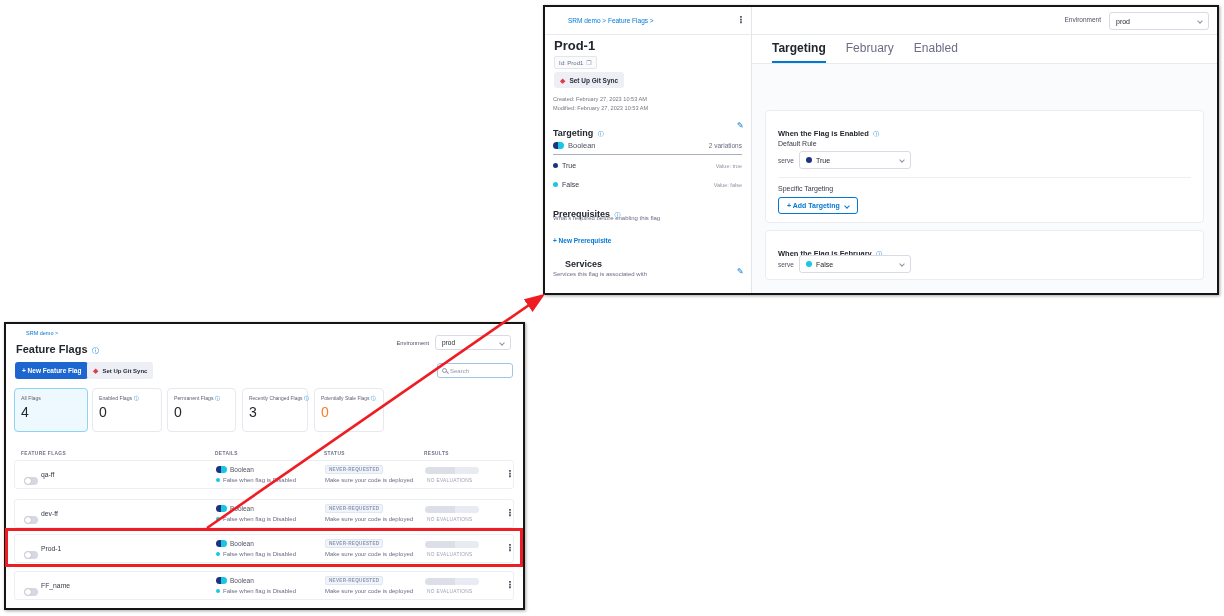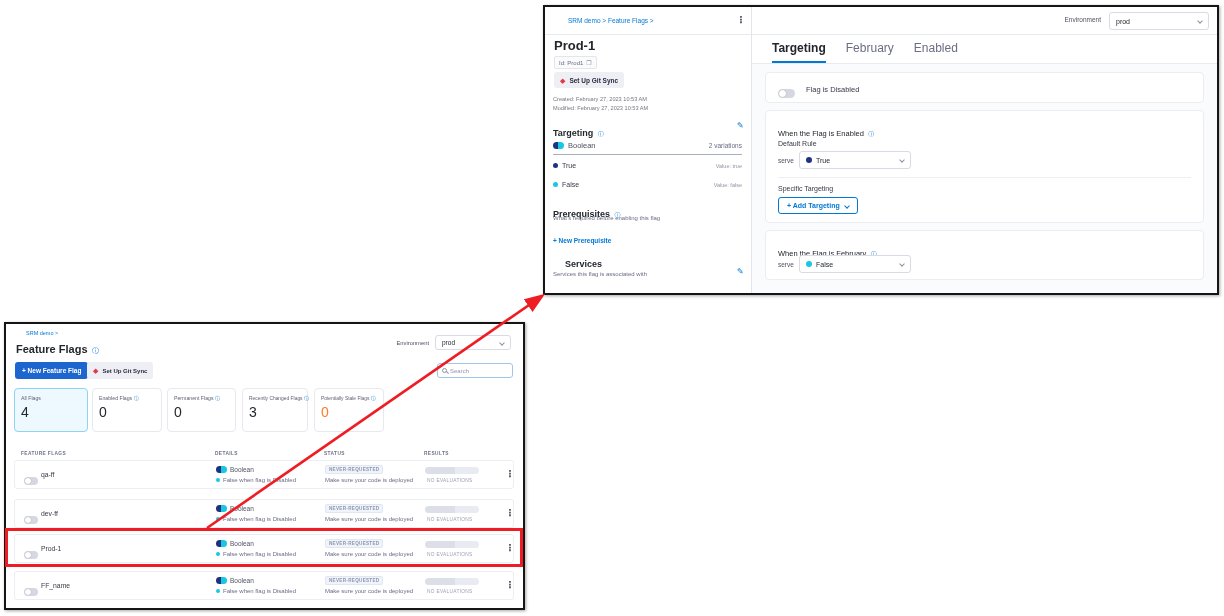--- a/index.html
+++ b/index.html
@@ -50,21 +50,21 @@
   .link { font-size:6.5px; font-weight:600; color:#0278d5; cursor:pointer; }
 
   .dp-right { position:absolute; left:207px; top:0; right:0; height:100%; }
   .envbar { position:absolute; left:0; top:0; right:0; height:28px; border-bottom:1px solid #e9eaee; }
   .env-label { font-size:6.5px; color:#4f5162; }
   .tabsbar { position:absolute; left:0; top:28px; right:0; height:29px; border-bottom:1px solid #e9eaee; display:flex; align-items:stretch; padding-left:20px; gap:20px; }
   .tab { font-size:12px; color:#6b6d85; display:flex; align-items:center; cursor:pointer; border-bottom:2px solid transparent; }
   .tab.active { color:#22272d; font-weight:700; border-bottom-color:#0278d5; }
   .dp-content { position:absolute; left:0; top:57px; right:0; bottom:0; background:#fafbfc; }
   .card { position:absolute; left:13px; right:13px; background:#fff; border:1px solid #ebedf2; border-radius:4px; }
-  .card-h { font-size:7.5px; font-weight:400; color:#22272d;text-align:right; }
+  .card-h { font-size:7.5px; font-weight:700; color:#22272d;text-align:right; }
   .serve-lbl { font-size:6.5px; color:#4f5162; }
   .card-div { position:absolute; left:12px; right:12px; border-bottom:1px solid #eceef2; }
   .outline-btn { display:inline-flex; align-items:center; gap:5px; border:1px solid #0278d5; border-radius:3px; padding:0 8px; height:17px; font-size:7px; font-weight:700; color:#0278d5; background:#fff; cursor:pointer; }
   .outline-btn .chev { border-color:#0278d5; }
 
   
   .lp-title { font-size:11px; font-weight:700; color:#22272d; }
   .primary-btn { display:inline-flex; align-items:center; background:#1d66d0; color:#fff; border-radius:3px; font-size:6.5px; font-weight:600; padding:0 7px; height:17px; cursor:pointer; }
   .search { position:absolute; display:flex; align-items:center; gap:3px; border:1px solid #9fc6e8; border-radius:3px; background:#fff; padding:0 4px; }
   .search input { border:none; outline:none; width:58px; font-size:6px; color:#4f5162; font-family:inherit; }
@@ -166,24 +166,20 @@
       </div>
 
       <div class="tabsbar">
         <div class="tab active">Targeting</div>
         <div class="tab">February</div>
         <div class="tab">Enabled</div>
       </div>
 
       <div class="dp-content">
 
-        <div class="card" style="top:8px;height:31px;">
-          <span class="toggle tg-lg abs" style="left:12px;top:11px;"></span>
-          <span class="abs" style="left:40px;top:12px;font-size:7.5px;color:#383946;">Flag is Disabled</span>
-        </div>
 
         <div class="card" style="top:46px;height:113px;">
           <div class="abs" style="left:12px;top:11px;">
             <span class="card-h">When the Flag is Enabled</span>
             <span class="info-i">ⓘ</span>
           </div>
           <div class="abs" style="left:12px;top:29px;font-size:7px;color:#383946;">Default Rule</div>
           <span class="serve-lbl abs" style="left:12px;top:46px;">serve</span>
           <div class="selectbox abs" style="left:33px;top:40px;width:112px;height:18px;">
             <span class="val">

